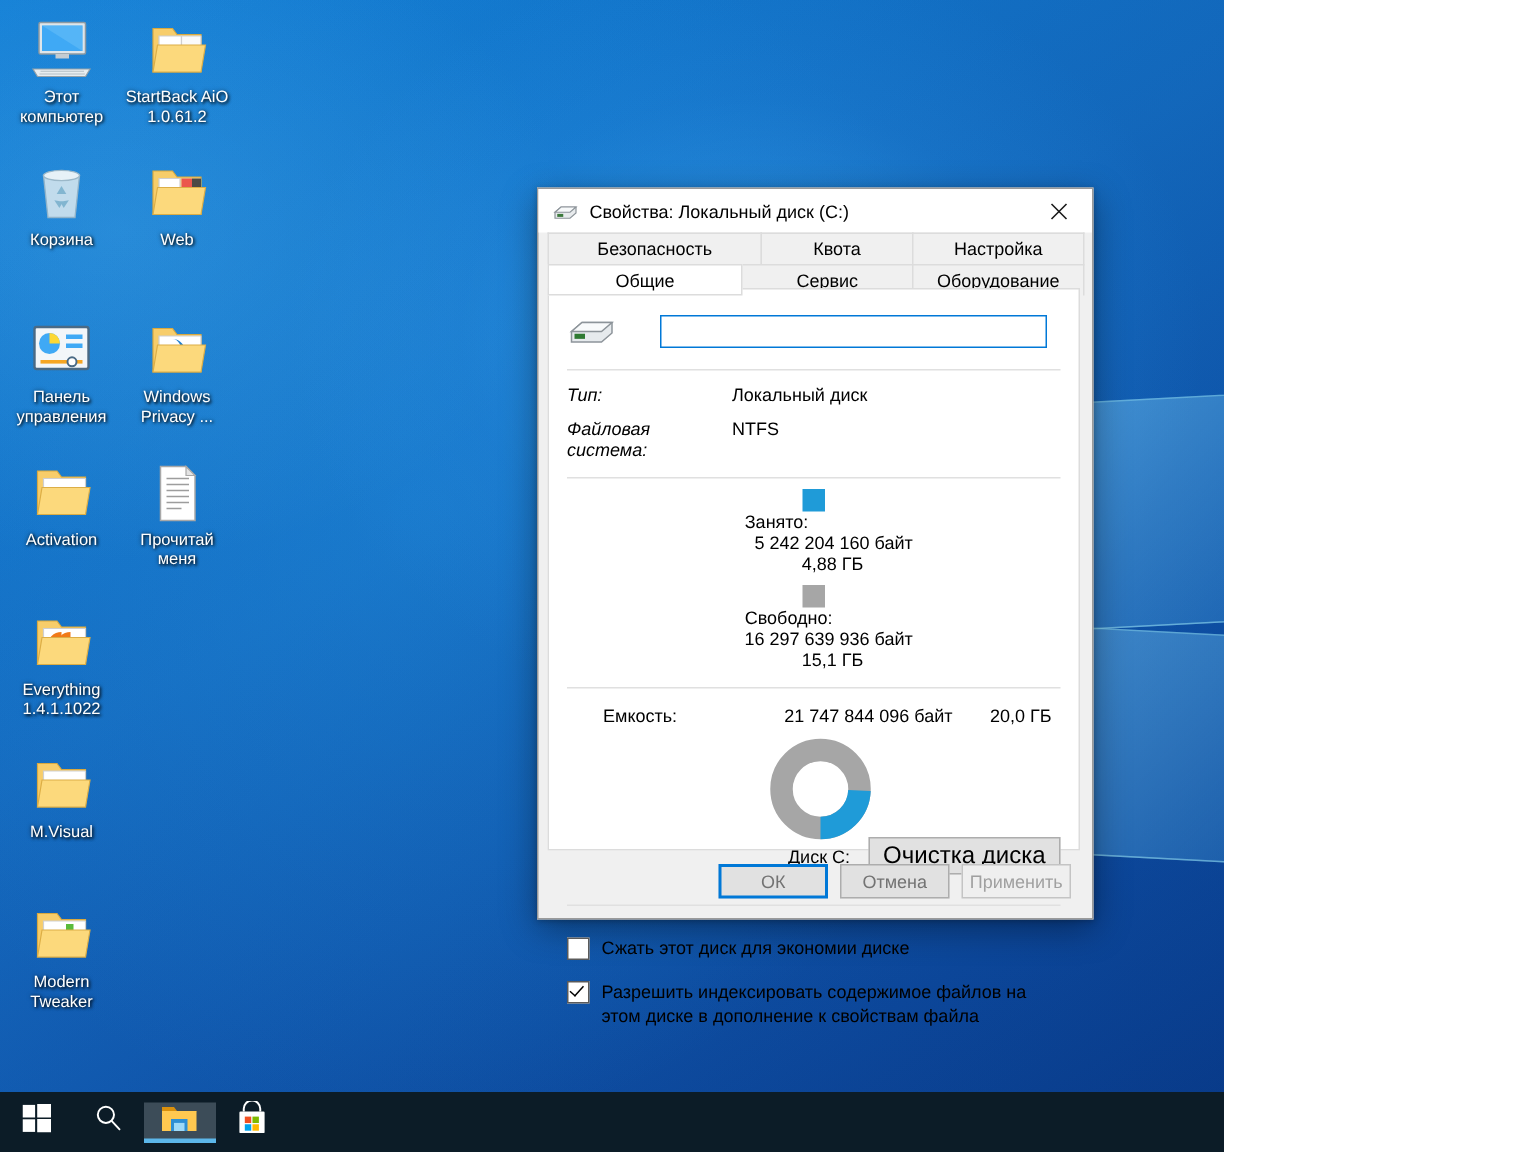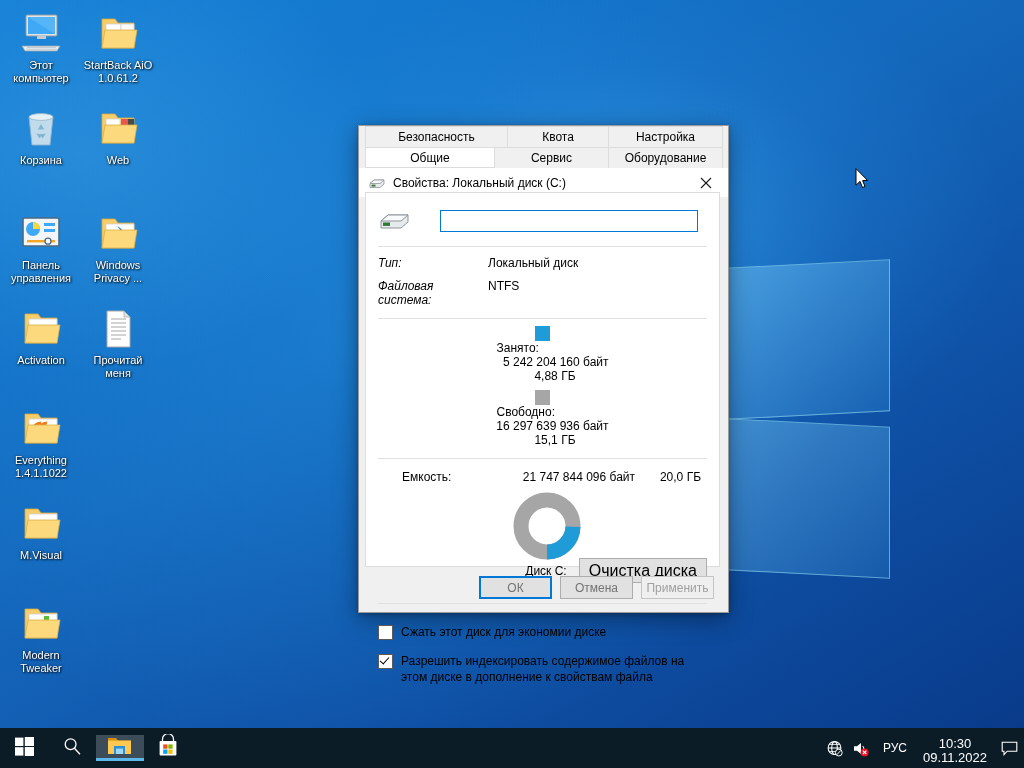--- a/index.html
+++ b/index.html
@@ -6,21 +6,21 @@
     margin: 0;
     padding: 0;
     width: 1024px;
     height: 768px;
     overflow: hidden;
     font-family: "Liberation Sans", sans-serif;
   }
 
   #screen {
     position: relative;
-    width: 1024px;
+    width: 816px;
     height: 768px;
     overflow: hidden;
     background: #0078d7;
   }
 
   
   #wallpaper {
     position: absolute;
     inset: 0;
     background:
@@ -457,48 +457,48 @@
           <path d="M8 38 l3 -18 h32 l-3 18 Z" fill="#fcd97c" stroke="#dcae46" stroke-width="0.8"></path>
         </svg>
       </span>
       <span class="label">Modern<br>Tweaker</span>
     </div>
 
   </div>
 
   <div id="dialog">
 
-    <div id="tabstrip">
-      <div class="tabrow row1">
-        <div class="tab t-security">Безопасность</div>
-        <div class="tab t-quota">Квота</div>
-        <div class="tab t-setting">Настройка</div>
-      </div>
-      <div class="tabrow row2">
-        <div class="tab t-general active">Общие</div>
-        <div class="tab t-service">Сервис</div>
-        <div class="tab t-hardware">Оборудование</div>
-      </div>
-    </div>
-
     <div id="titlebar">
       <span class="tb-icon">
         <svg width="18" height="16" viewBox="0 0 18 16">
           <path d="M2 8.5 L6 5 L16 5 L16 9 L12 12.5 L2 12.5 Z" fill="#e8ebed" stroke="#8d949a" stroke-width="0.8"></path>
           <path d="M6 5 L16 5 L12 8.5 L2 8.5 Z" fill="#f7f9fa" stroke="#8d949a" stroke-width="0.8"></path>
           <rect x="3.5" y="9.6" width="4" height="2" fill="#3d7a3d"></rect>
         </svg>
       </span>
       <span class="tb-text">Свойства: Локальный диск (C:)</span>
       <span id="close-btn">
         <svg width="12" height="12" viewBox="0 0 12 12">
           <line x1="1" y1="1" x2="11" y2="11" stroke="#1a1a1a" stroke-width="1.1"></line>
           <line x1="11" y1="1" x2="1" y2="11" stroke="#1a1a1a" stroke-width="1.1"></line>
         </svg>
       </span>
+    </div>
+
+    <div id="tabstrip">
+      <div class="tabrow row1">
+        <div class="tab t-security">Безопасность</div>
+        <div class="tab t-quota">Квота</div>
+        <div class="tab t-setting">Настройка</div>
+      </div>
+      <div class="tabrow row2">
+        <div class="tab t-general active">Общие</div>
+        <div class="tab t-service">Сервис</div>
+        <div class="tab t-hardware">Оборудование</div>
+      </div>
     </div>
 
     <div id="tabpage">
 
       <div class="hdr-row">
         <span class="drive-glyph">
           <svg width="34" height="28" viewBox="0 0 34 28">
             <path d="M3 14 L10 8 L30 8 L30 15 L23 21 L3 21 Z" fill="#e6eaed" stroke="#8d949a" stroke-width="1"></path>
             <path d="M10 8 L30 8 L23 14 L3 14 Z" fill="#f8fafb" stroke="#8d949a" stroke-width="1"></path>
             <rect x="5" y="15.5" width="7" height="3.4" fill="#2f7a33"></rect>

